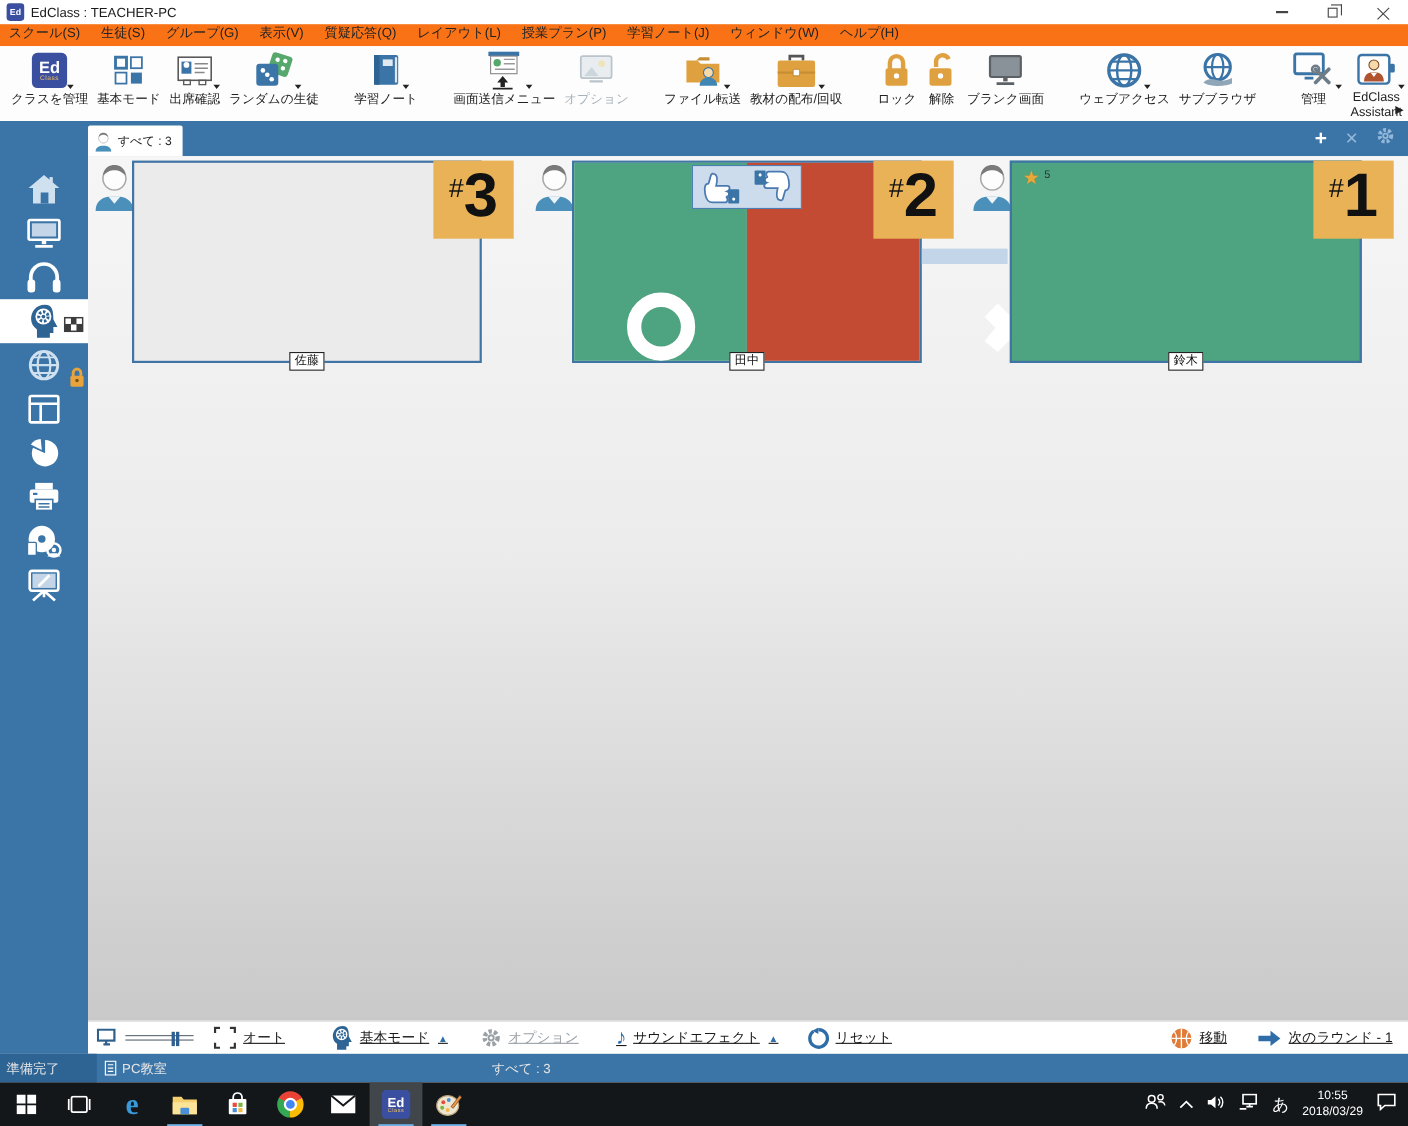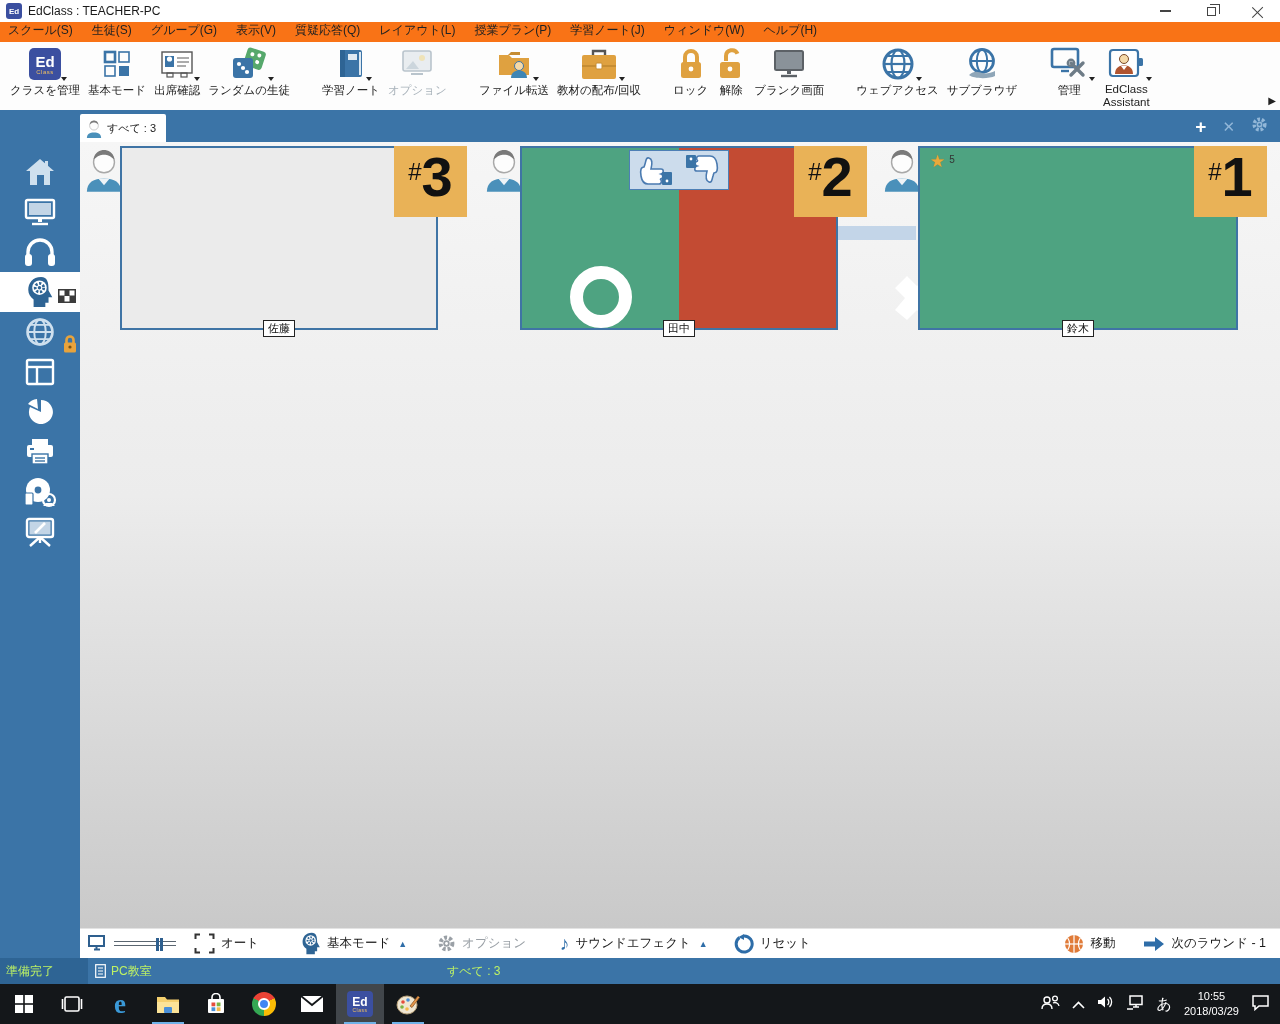--- a/index.html
+++ b/index.html
@@ -90,31 +90,31 @@
   .thumb-panel { position:absolute; top:2px; left:50%; transform:translateX(-50%); width:100px; height:40px;
     background:#ccdcec; border:1px solid #4d7fb5; display:flex; align-items:center; justify-content:center; gap:6px; }
   .star-row { position:absolute; left:10px; top:5px; display:flex; align-items:flex-start; gap:4px; }
   .star-glyph { color:#e8a93c; font-size:17px; line-height:1; text-shadow:0 0 1px #b97f1e; }
   .star-count { font-size:10px; color:#333; margin-top:1px; }
   .connector { position:absolute; left:758px; top:84px; width:78px; height:14px; background:#c3d5e8; }
 
   
   .bbar { position:absolute; left:0; top:818px; width:1200px; height:30px; background:#fff;
     border-top:1px solid #e3e3e3; display:flex; align-items:center; padding:0 14px 0 8px; font-size:12.5px; color:#1a1a1a; }
-  .bitem { display:flex; align-items:center; gap:6px; }
+  .bitem { display:flex; align-items:center; gap:6px;text-decoration:underline; }
   .btri { color:#2e6da8; font-size:9px; margin-left:2px; }
   .gray { color:#9aa0a6; }
   .slider-track { width:62px; height:5px; border-top:1.5px solid #5a6570; border-bottom:1.5px solid #5a6570; position:relative; }
   .slider-handle { position:absolute; left:42px; top:-4px; width:7px; height:13px; display:flex; gap:1.5px; }
   .slider-handle i { width:2.5px; height:13px; background:#2e5f8e; }
   .spacer { flex:1; }
 
   
   .statusbar { position:absolute; left:0; top:958px; width:1280px; height:26px; background:#3b74a7;
-    color:#bef264; font-size:12px; }
+    color:#e5e5e5; font-size:12px; }
   .st-ready { position:absolute; left:0; top:0; width:88px; height:26px; background:#2e6494;
     display:flex; align-items:center; padding-left:6px; }
   .st-room { position:absolute; left:95px; top:0; height:26px; display:flex; align-items:center; gap:5px; }
   .st-count { position:absolute; left:280px; top:0; height:44px; display:flex; align-items:flex-end; }
   .st-scope { position:absolute; left:447px; top:0; height:26px; display:flex; align-items:center; }
 
   
   .taskbar { position:absolute; left:0; top:984px; width:1280px; height:40px; background:#14171a;
     display:flex; align-items:stretch; }
   .tk-btn { width:48px; height:40px; display:flex; align-items:center; justify-content:center; position:relative; }
@@ -226,20 +226,36 @@
         <rect x="4" y="2" width="22" height="27" rx="2" fill="#3b74a7"></rect>
         <rect x="4" y="2" width="5" height="27" fill="#2e6494"></rect>
         <rect x="23" y="4" width="2" height="23" fill="#dce8f2"></rect>
         <rect x="12" y="6" width="9" height="6" fill="#fff" opacity=".85"></rect>
       </svg>
           <i class="drop"></i>
         </span>
       <span>学習ノート</span>
     </div>
 
+    <div class="tbtn gap">
+      <span class="ic">
+          <svg width="40" height="38" viewBox="0 0 40 38">
+        <rect x="6" y="2" width="28" height="4" fill="#3b74a7"></rect>
+        <rect x="8" y="6" width="24" height="16" fill="#fff" stroke="#888" stroke-width="1"></rect>
+        <circle cx="14" cy="12" r="3.4" fill="#56a86c"></circle>
+        <line x1="20" y1="9" x2="30" y2="9" stroke="#999" stroke-width="1.3"></line>
+        <line x1="20" y1="13" x2="30" y2="13" stroke="#999" stroke-width="1.3"></line>
+        <line x1="12" y1="18" x2="30" y2="18" stroke="#999" stroke-width="1.3"></line>
+        <path d="M14 30 L19 24 L24 30 L21 30 L21 34 L17 34 L17 30 Z" fill="#222"></path>
+        <line x1="10" y1="35.5" x2="28" y2="35.5" stroke="#222" stroke-width="1.6"></line>
+      </svg>
+          <i class="drop"></i>
+        </span>
+      <span>画面送信メニュー</span>
+    </div>
 
     <div class="tbtn disabled">
       <span class="ic">
           <svg width="36" height="30" viewBox="0 0 36 30">
         <rect x="4" y="2" width="28" height="20" rx="2" fill="#e9edf0" stroke="#b9c4cc" stroke-width="1.6"></rect>
         <circle cx="23" cy="9" r="3" fill="#efe3b8"></circle>
         <path d="M7 20 L14 12 L20 20 Z" fill="#ccd6dd"></path>
         <line x1="12" y1="25" x2="24" y2="25" stroke="#b9c4cc" stroke-width="2"></line>
       </svg>
         </span>

